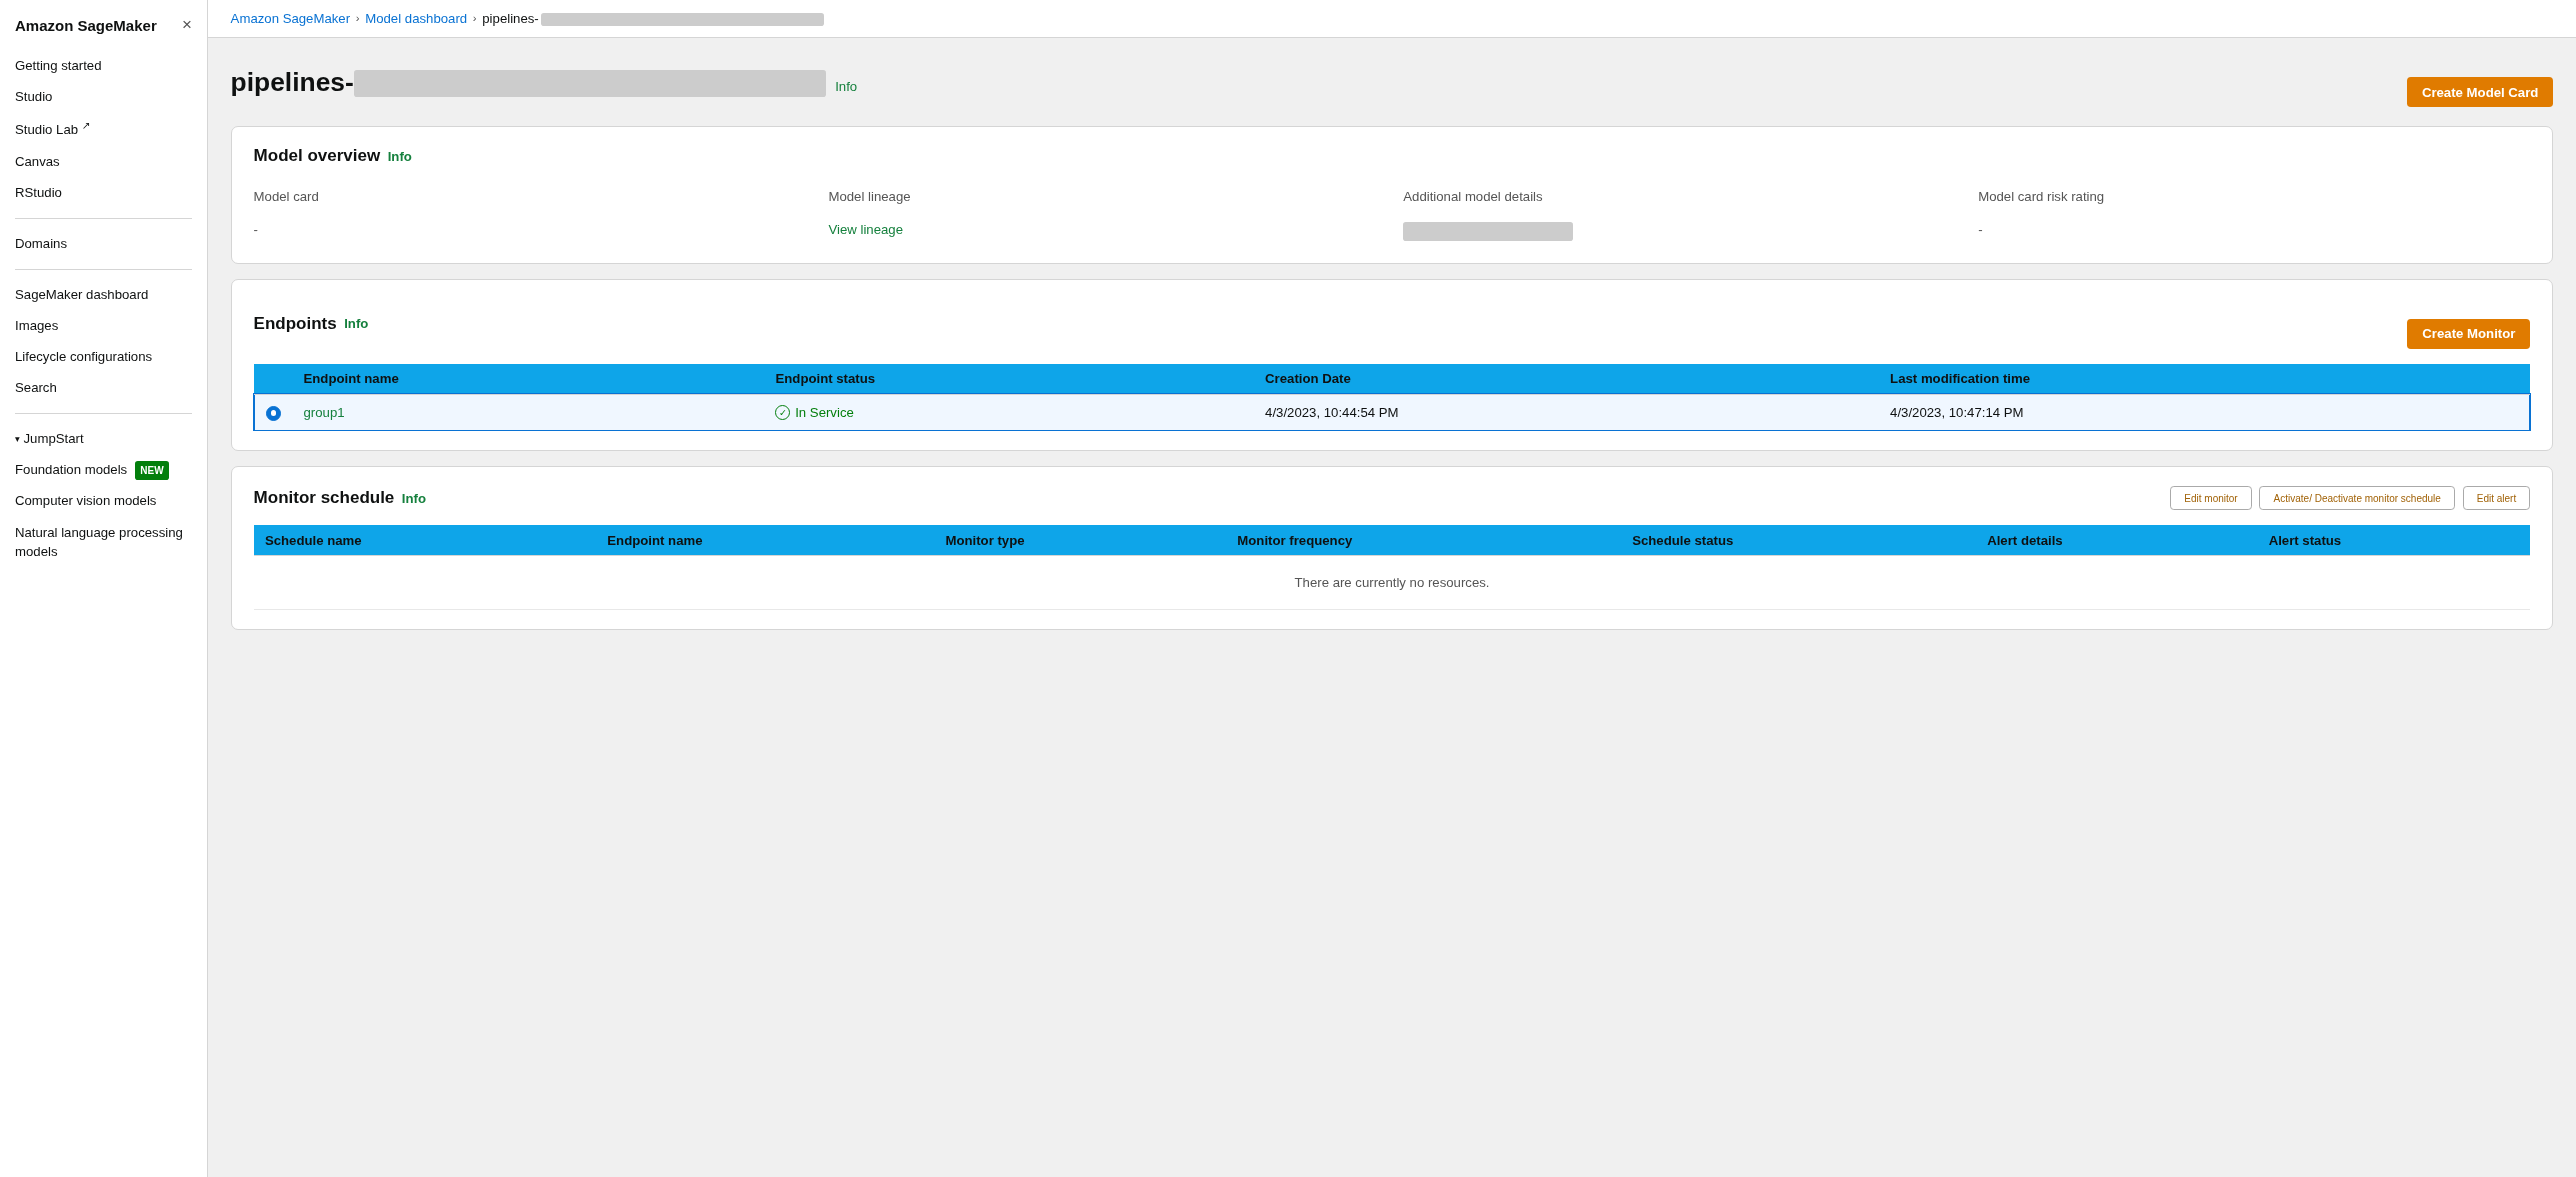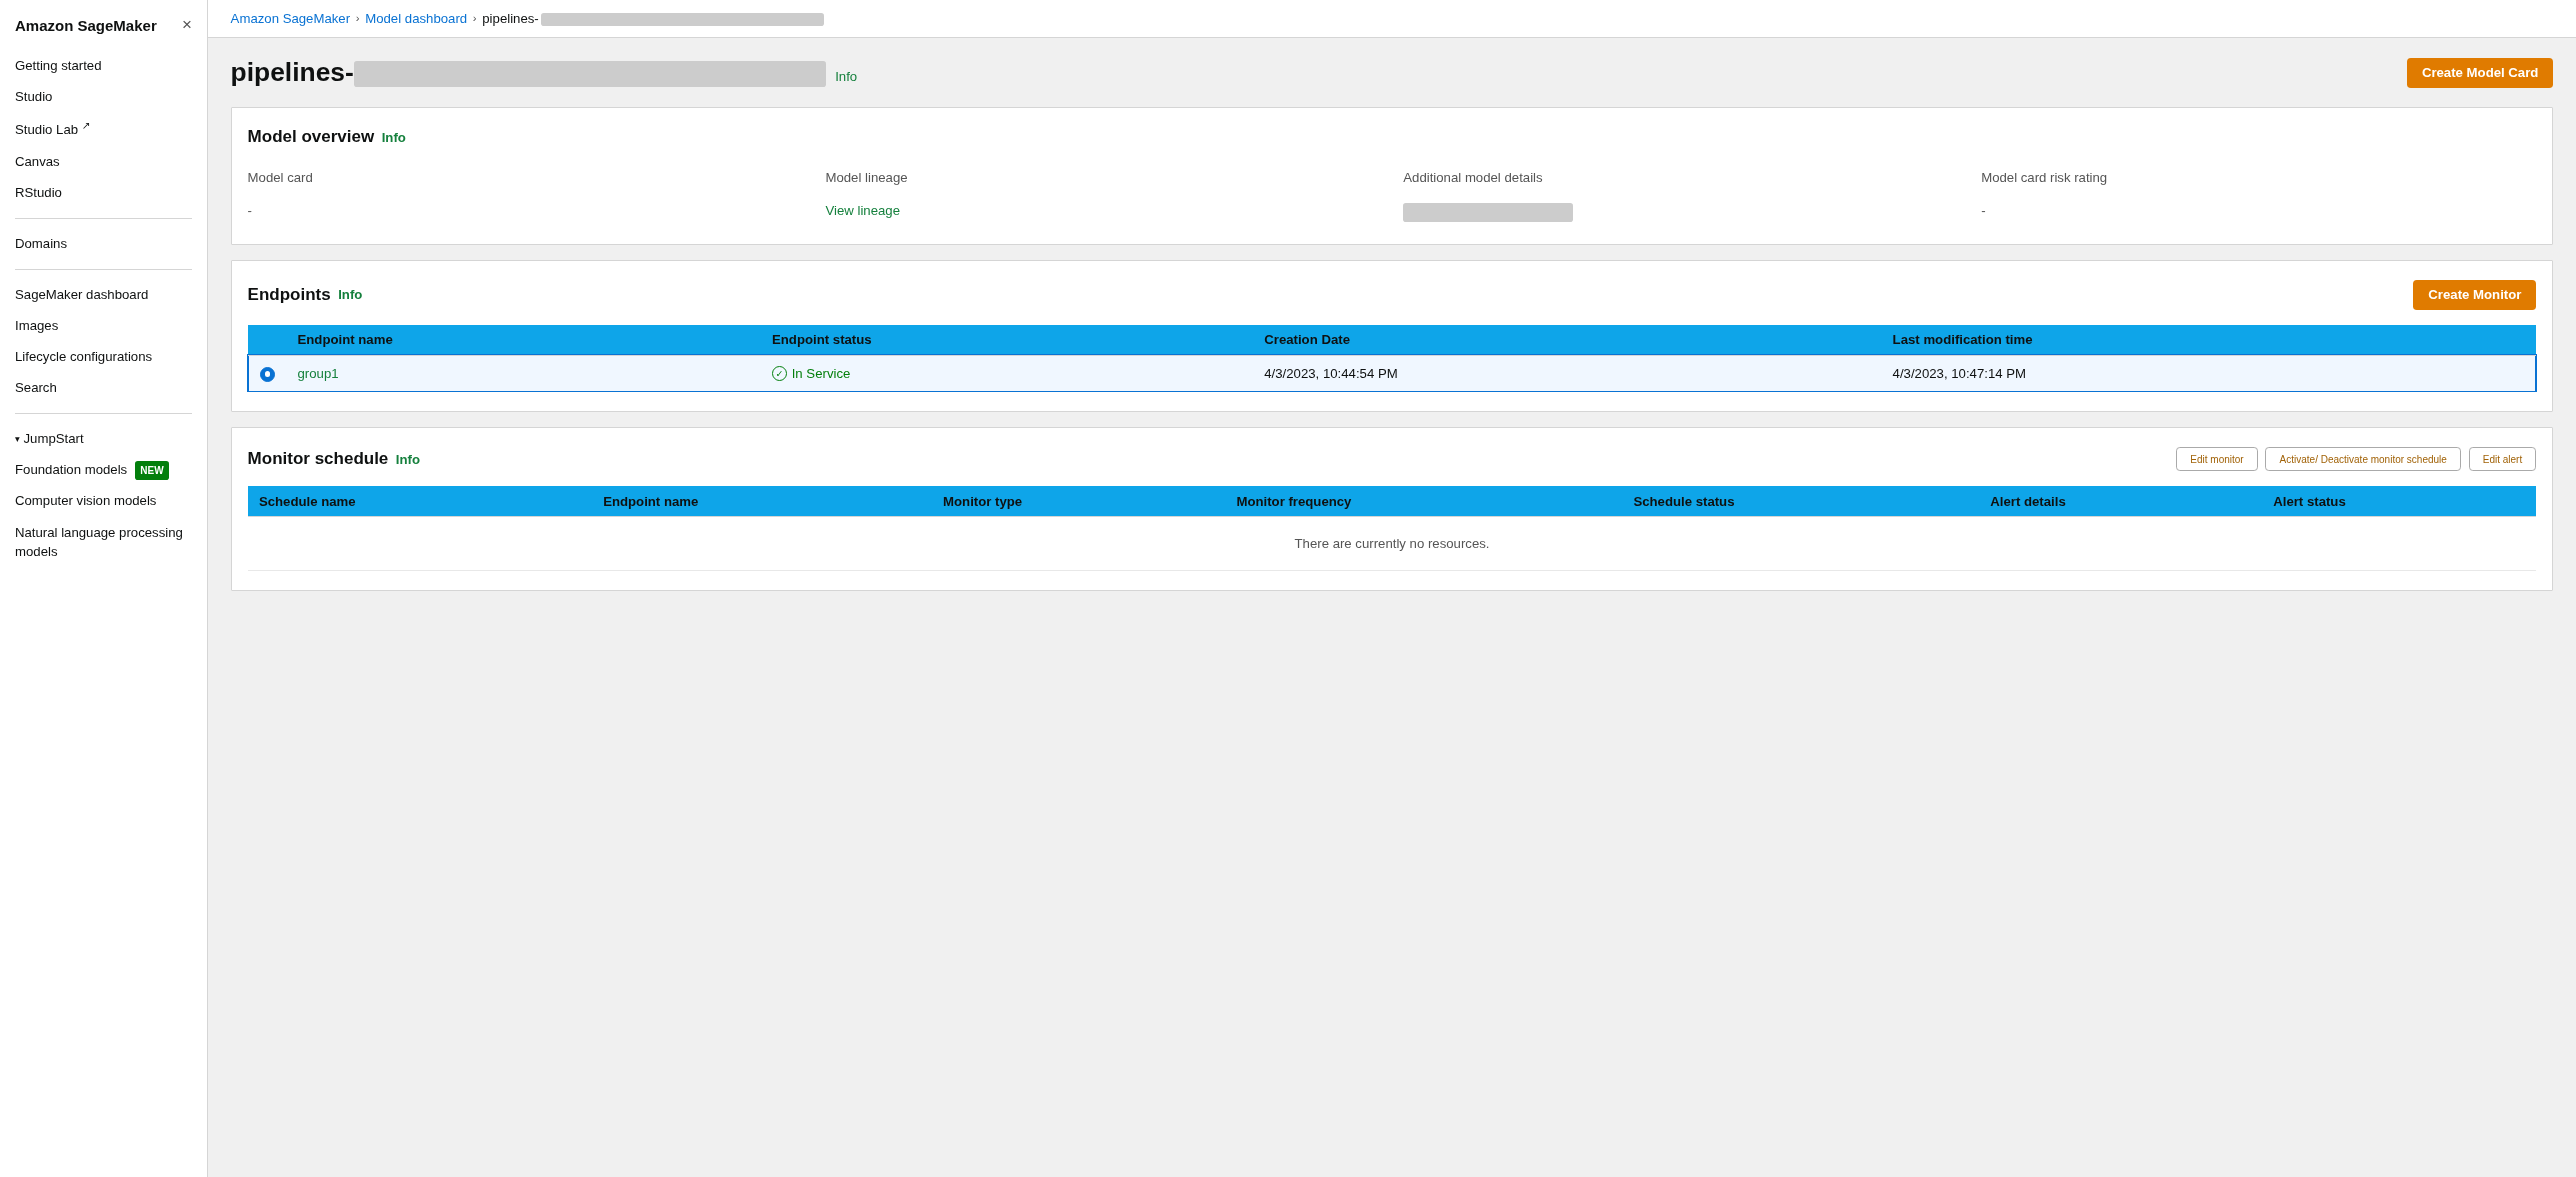--- a/index.html
+++ b/index.html
@@ -132,39 +132,40 @@
     .btn-primary {
       background: #e07b00;
       color: #fff;
       border: none;
       padding: 7.5px 15px;
       font-size: 13.2px;
       font-weight: 700;
       border-radius: 3.8px;
       cursor: pointer;
       white-space: nowrap;
+      margin-top: 20px;
     }
     .btn-secondary {
       background: #fff;
       color: #a16207;
       border: 0.9px solid #aaa;
       padding: 5.7px 13.2px;
       font-size: 10px;
       border-radius: 3.8px;
       cursor: pointer;
       white-space: nowrap;
     }
 
     
     .card {
       background: #fff;
       border: 0.9px solid #d5d5d5;
-      border-radius: 1px;
+      border-radius: 7px;
       margin-bottom: 15px;
-      padding: 19px 16px;
+      padding: 19px 22px;
     }
     .card-title-row {
       display: flex;
       align-items: center;
       justify-content: space-between;
       margin-bottom: 15px;
     }
     .card-title {
       font-size: 17px;
       font-weight: 700;

